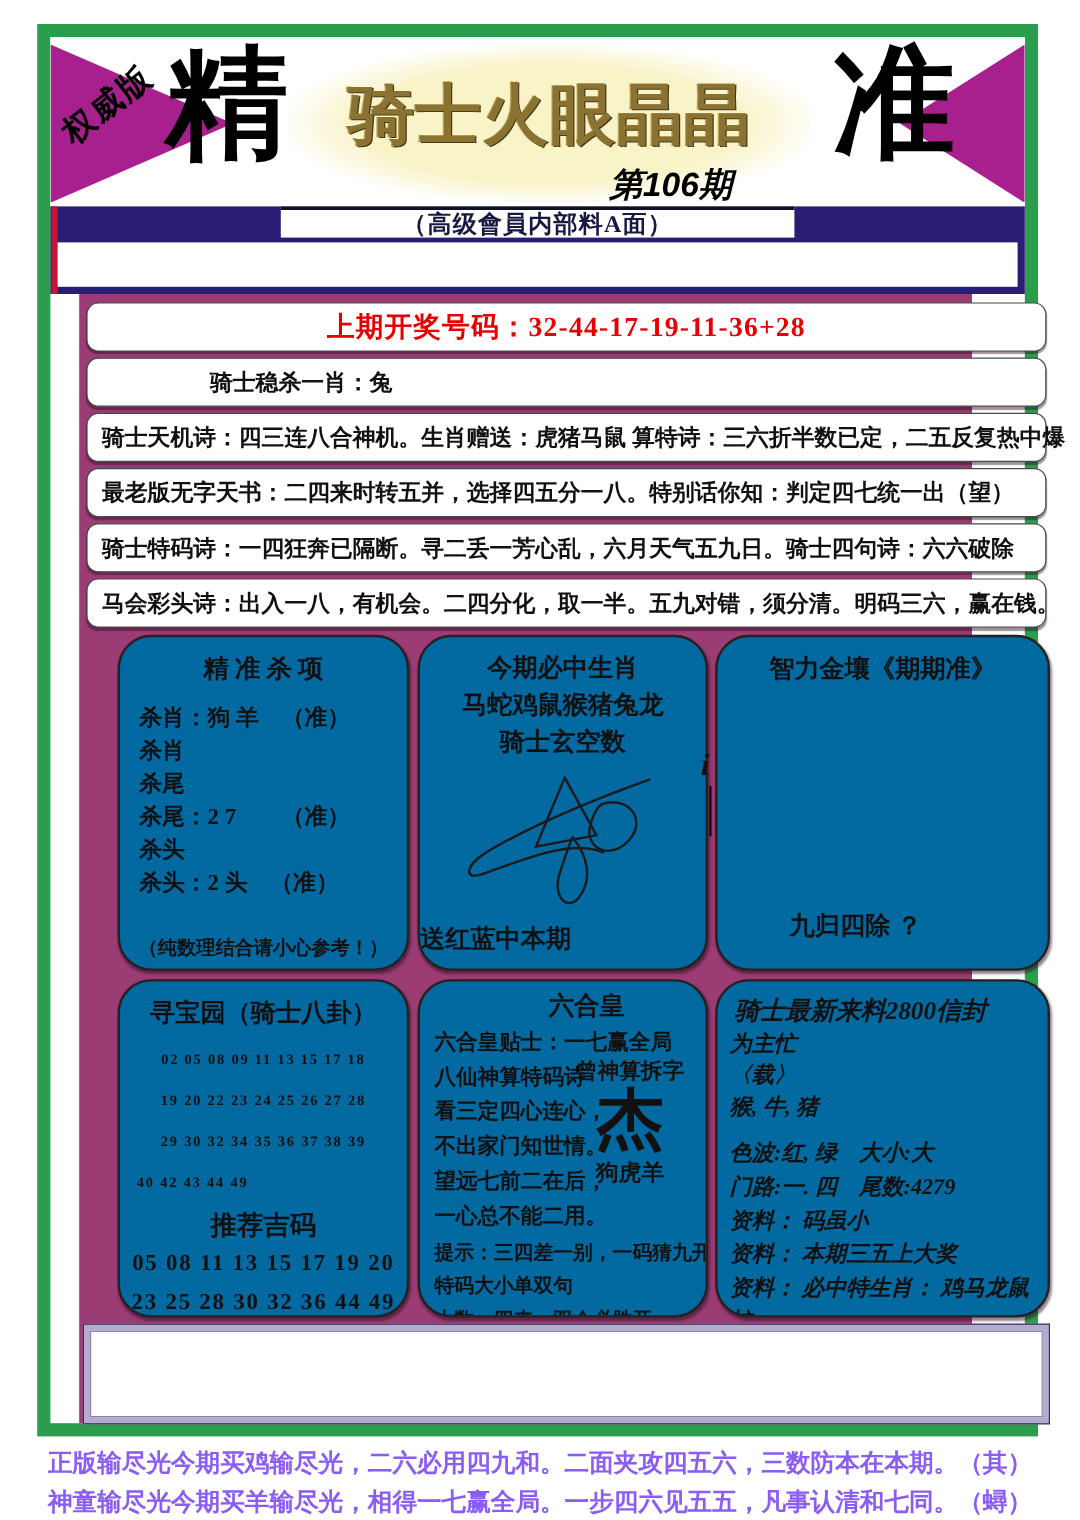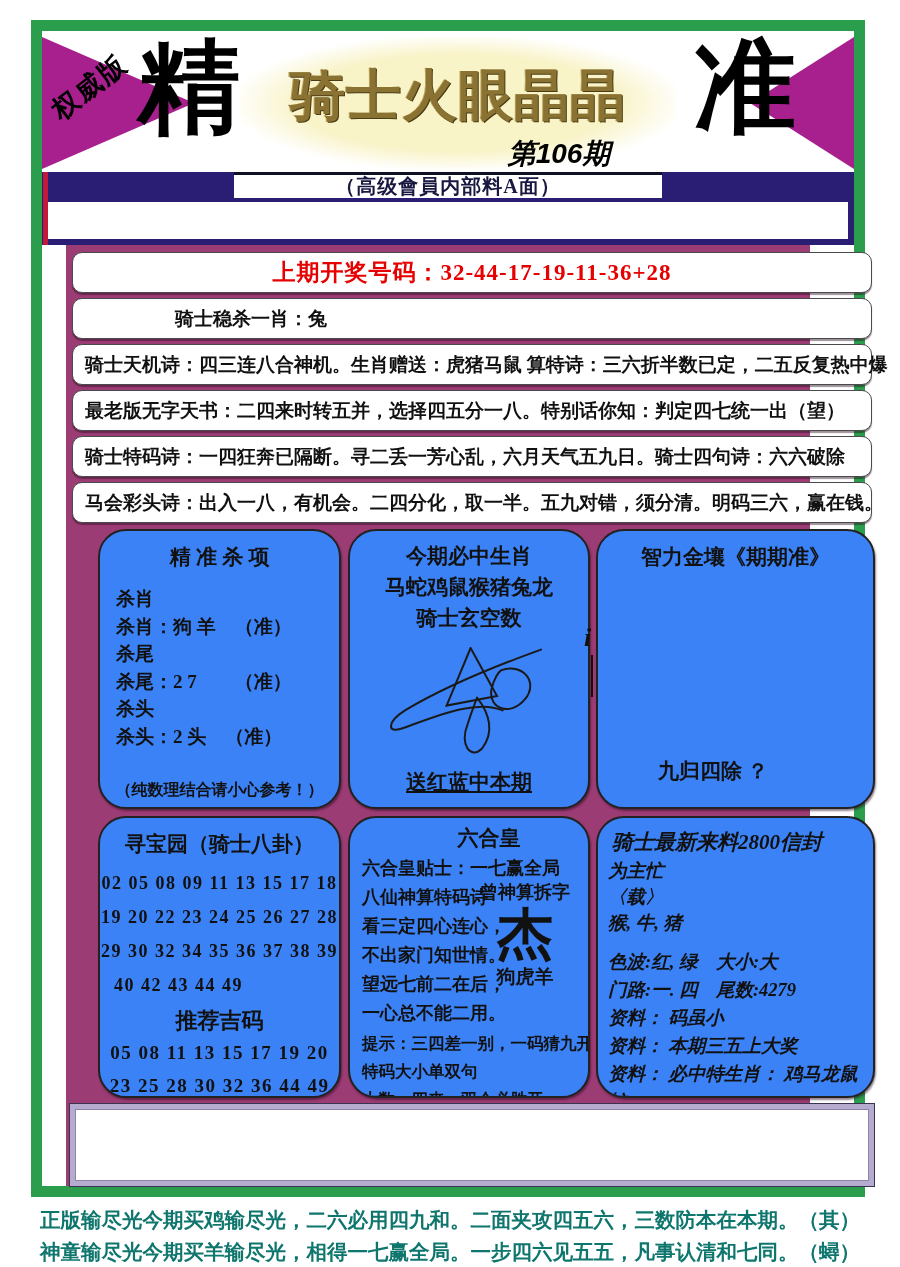--- a/index.html
+++ b/index.html
@@ -45,40 +45,40 @@
   .bodyarea { position:absolute; left:0; top:214px; width:744px; height:941px; background:#9C3C74;margin-left:24px; }
 
   .strip { position:absolute; left:6px; width:800px; height:41px; background:#ffffff;
            border:1px solid #4a4a4a; border-radius:10px; box-shadow:0 2px 1px rgba(40,10,30,.45);
            display:flex; align-items:center; padding:0 12px; font-size:19px; font-weight:bold;
            white-space:nowrap; }
   .strip-red { justify-content:center; color:#E60000; font-size:23px; letter-spacing:1px; }
   .strip-split { justify-content:flex-start; }
   .strip-split .right-part { margin-left:90px; }
 
-  .bigbox { position:absolute; background:#3b82f6; border:2px solid #222; border-radius:28px;
+  .bigbox { position:absolute; background:#0369a1; border:2px solid #222; border-radius:28px;
             box-shadow:1px 2px 2px rgba(40,10,30,.5); overflow:hidden; }
   .box-title { text-align:center; font-size:21px; font-weight:bold; padding-top:12px; }
 
   
   .kill-lines { padding:14px 0 0 16px; font-size:19px; font-weight:bold; line-height:27.5px; }
   .kill-note { text-align:center; font-size:16px; font-weight:bold; margin-top:30px; }
 
   
   .zo-line { text-align:center; font-size:21px; font-weight:bold; line-height:31px; }
   .scribble-wrap { display:flex; justify-content:center; margin-top:6px; }
-  .zo-footer { text-align:center; font-size:21px; font-weight:bold; margin-top:8px;text-decoration:underline; }
+  .zo-footer { font-size:21px; font-weight:bold; margin-top:8px; }
   .stray-mark { position:absolute; font-size:26px; font-weight:bold; font-style:italic; }
   .stray-mark::after { content:""; display:block; width:0; height:42px; border-left:2px solid #111; margin-left:7px; margin-top:2px; }
 
   
   .wis-footer { position:absolute; bottom:22px; left:60px; width:100%; font-size:21px; font-weight:bold; }
 
   
-  .num-line { text-align:center; font-size:18px; font-weight:bold; letter-spacing:1.5px; line-height:34px; white-space:nowrap; }
+  .num-line { text-align:center; font-size:12px; font-weight:bold; letter-spacing:1.5px; line-height:34px; white-space:nowrap; }
   .sub-title { text-align:center; font-size:22px; font-weight:bold; margin-top:4px; }
   .lucky-line { text-align:center; font-size:19px; font-weight:bold; letter-spacing:1.5px; line-height:33px; white-space:nowrap; }
 
   
   .emp-lines { position:absolute; left:12px; top:36px; font-size:18px; font-weight:bold; line-height:29px; white-space:nowrap; }
   .emp-split { position:absolute; right:8px; top:62px; width:110px; text-align:center; font-weight:bold; }
   .emp-split-label { font-size:18px; }
   .emp-split-char { font-size:56px; line-height:60px; }
   .emp-split-zo { font-size:19px; }
   .emp-full { position:absolute; left:12px; top:212px; font-size:16.5px; font-weight:bold; line-height:28px; white-space:nowrap; }
@@ -88,21 +88,21 @@
   .info-lines { padding:2px 0 0 10px; font-size:18.5px; font-weight:bold; line-height:26px; }
   .info-lines2 { padding:12px 0 0 10px; font-size:18.5px; font-weight:bold; line-height:28px; }
 
   
   .bottom-strip { position:absolute; left:3px; top:858px; width:806px; height:84px;
                   background:#B5ABCE; border:1px solid #3a3354; padding:5px; }
   .bottom-strip-inner { width:100%; height:100%; background:#ffffff; border:1px solid #8d84a8; }
 
   
   .footer { position:absolute; left:0; top:1204px; width:900px; text-align:center;
-            font-size:20.5px; font-weight:bold; line-height:32px; color:#0f766e; }
+            font-size:20.5px; font-weight:bold; line-height:32px; color:#8b5cf6; }
   .footer div { white-space:nowrap; }
 </style>
 </head>
 <body>
 
 <div class="frame">
 
   <div class="header">
     <div class="tri-left"></div>
     <div class="tri-right"></div>
@@ -143,22 +143,22 @@
       <span>马会彩头诗：出入一八，有机会。二四分化，取一半。五九对错，须分清。明码三六，赢在钱。</span>
     </div>
 
     <div class="strip" style="top:191px;">
       <span>骑士特码诗：一四狂奔已隔断。寻二丢一芳心乱，六月天气五九日。骑士四句诗：六六破除</span>
     </div>
 
     <div class="bigbox" style="left:32px; top:284px; width:243px; height:280px;">
       <div class="box-title">精 准 杀 项</div>
       <div class="kill-lines">
+        <div>杀肖：狗 羊　（准）</div>
         <div>杀肖</div>
-        <div>杀肖：狗 羊　（准）</div>
         <div>杀尾</div>
         <div>杀尾：2 7　　（准）</div>
         <div>杀头</div>
         <div>杀头：2 头　（准）</div>
       </div>
       <div class="kill-note">（纯数理结合请小心参考！）</div>
     </div>
 
     <div class="bigbox" style="left:282px; top:284px; width:242px; height:280px;">
       <div class="zo-line" style="padding-top:10px;">今期必中生肖</div>

